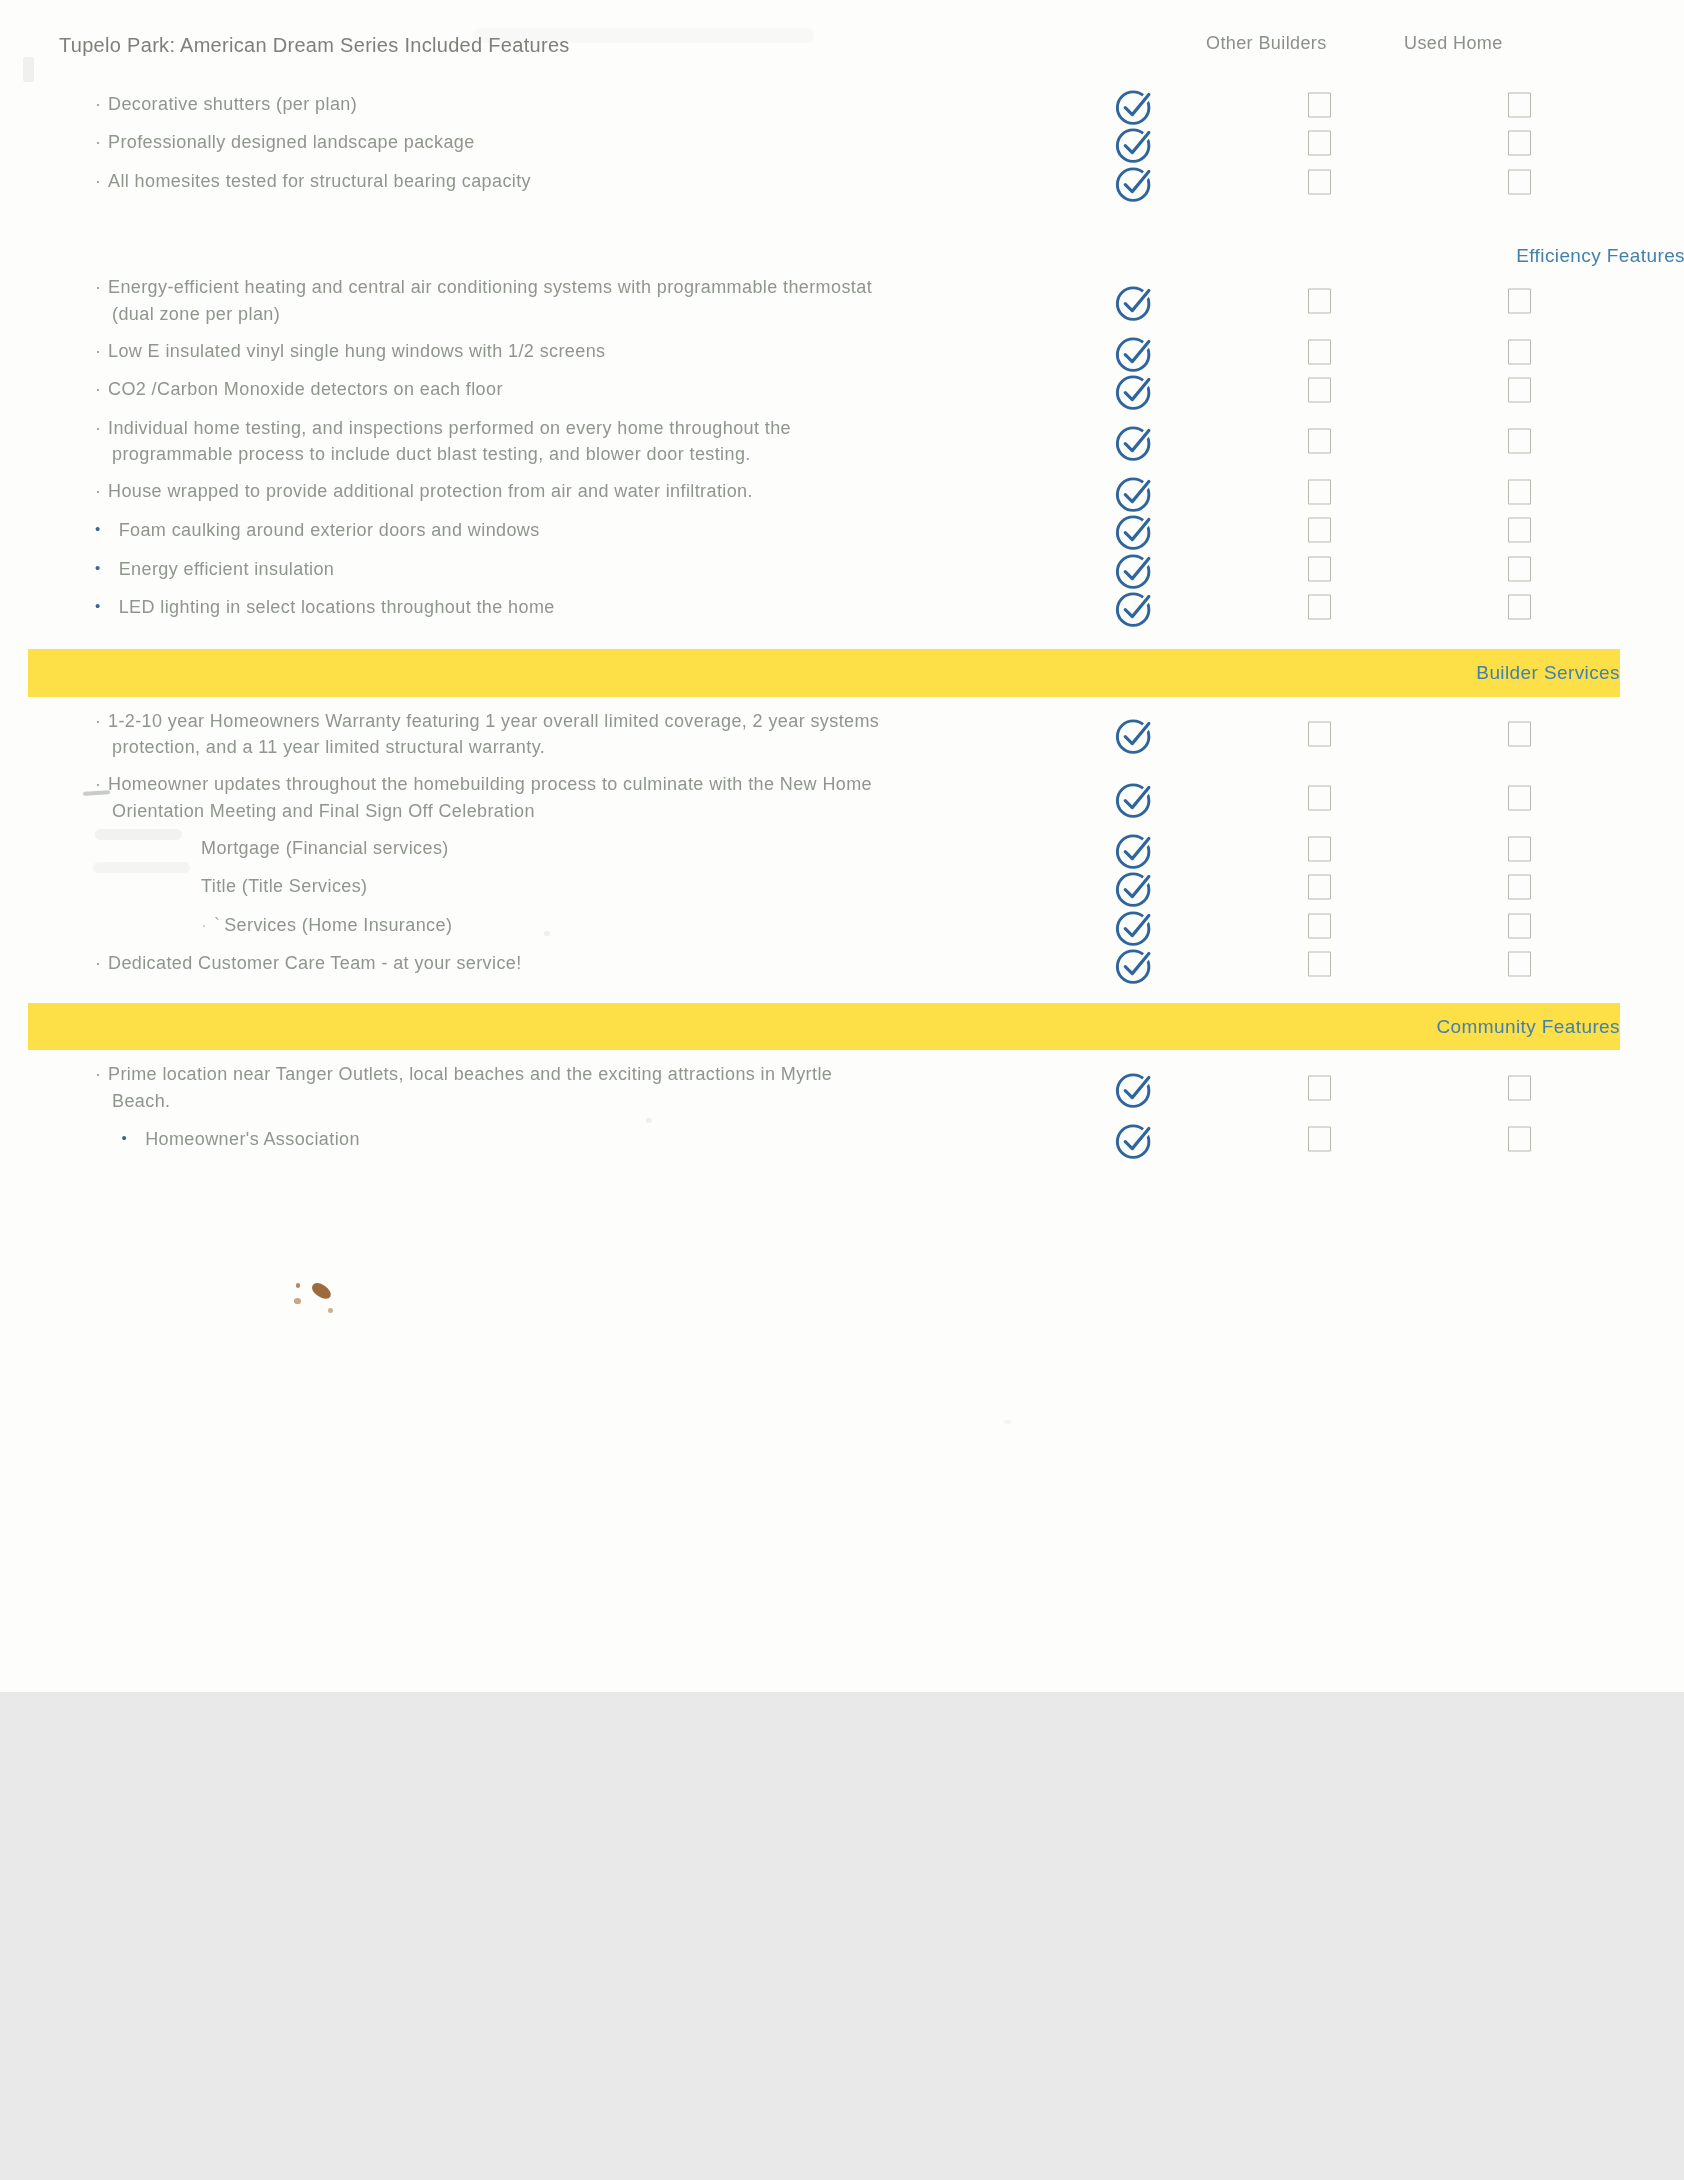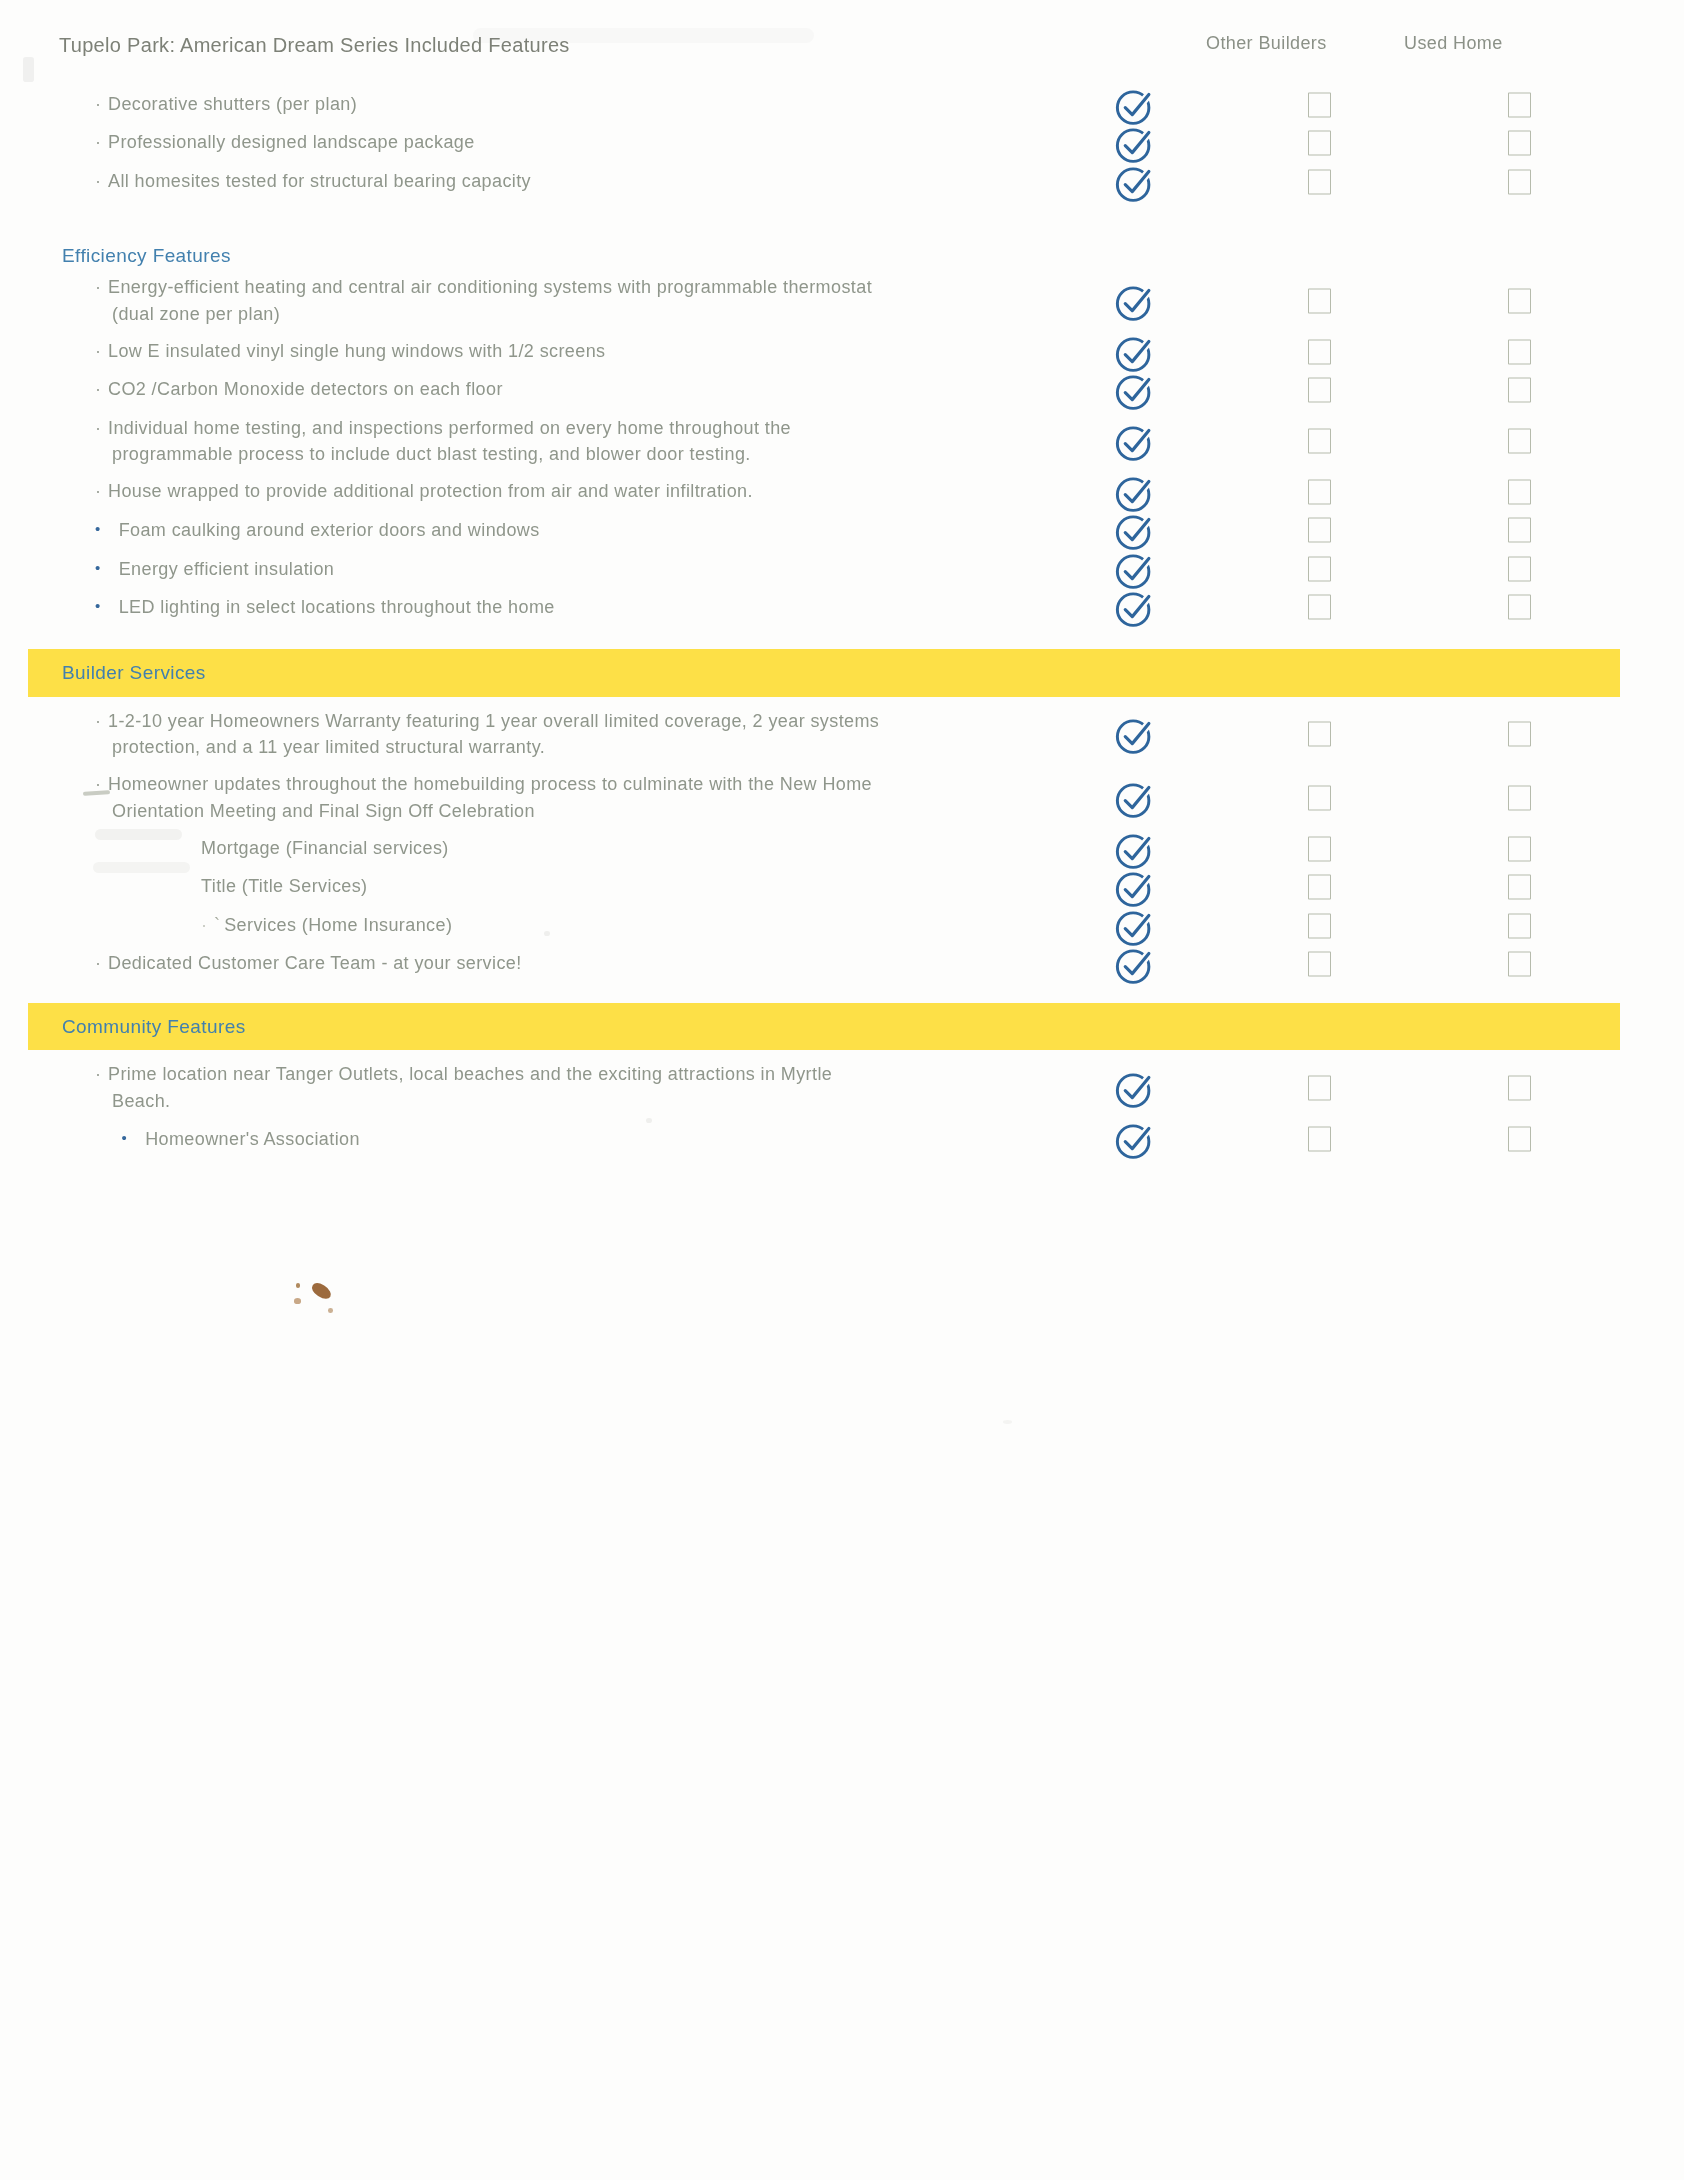--- a/index.html
+++ b/index.html
@@ -1,17 +1,17 @@
 <!DOCTYPE html>
 <html style="font-size:15px"><head>
 <meta charset="utf-8">
 <style>
   html,body { margin:0; padding:0; background:#e9e9e9; }
   .doc {
-    position:relative; width:1685px; height:2180px;
+    position:relative; width:1685px; height:1692px;
     background:#fdfdfc; overflow:hidden;
     font-family:"Liberation Sans", sans-serif;
     color:#8f968b;
   }
   
   .header { position:relative; height:68px; }
   .page-title {
     position:absolute; left:59px; top:34px; margin:0;
     font-size:20px; font-weight:400; letter-spacing:0.3px; color:#7d8177;
   }
@@ -36,21 +36,21 @@
   .premark { color:#a8ada1; margin-right:3.8px; }
   .indent-2 .text { padding-left:106px; }
   .indent-assoc .text { padding-left:26.5px; }
   
   .mark { position:absolute; top:50%; transform:translateY(-50%); }
   .mark.check { left:1113px; width:42px; height:42px; }
   .mark.box { width:21px; height:23px; border:1.9px solid #b6bbac; background:transparent; border-radius:0.9px; }
   .mark.box-ob { left:1308px; }
   .mark.box-uh { left:1508px; }
   
-  .heading-band { margin:0; }
+  .heading-band { margin:0;text-align:right; }
   .section-heading {
     margin:0; font-size:19px; font-weight:400; letter-spacing:0.4px; color:#4280ae;
   }
   .plain-head { margin:49px 0 7.6px 62px; }
   .banded {
     width:1558px; margin-left:28px; padding:13.2px 0 12.3px 34px;
     background:#fde047; margin-bottom:11.4px;
   }
   .sec-top { margin-top:23px; }
   .sec-gap-band { margin-top:28px; }

